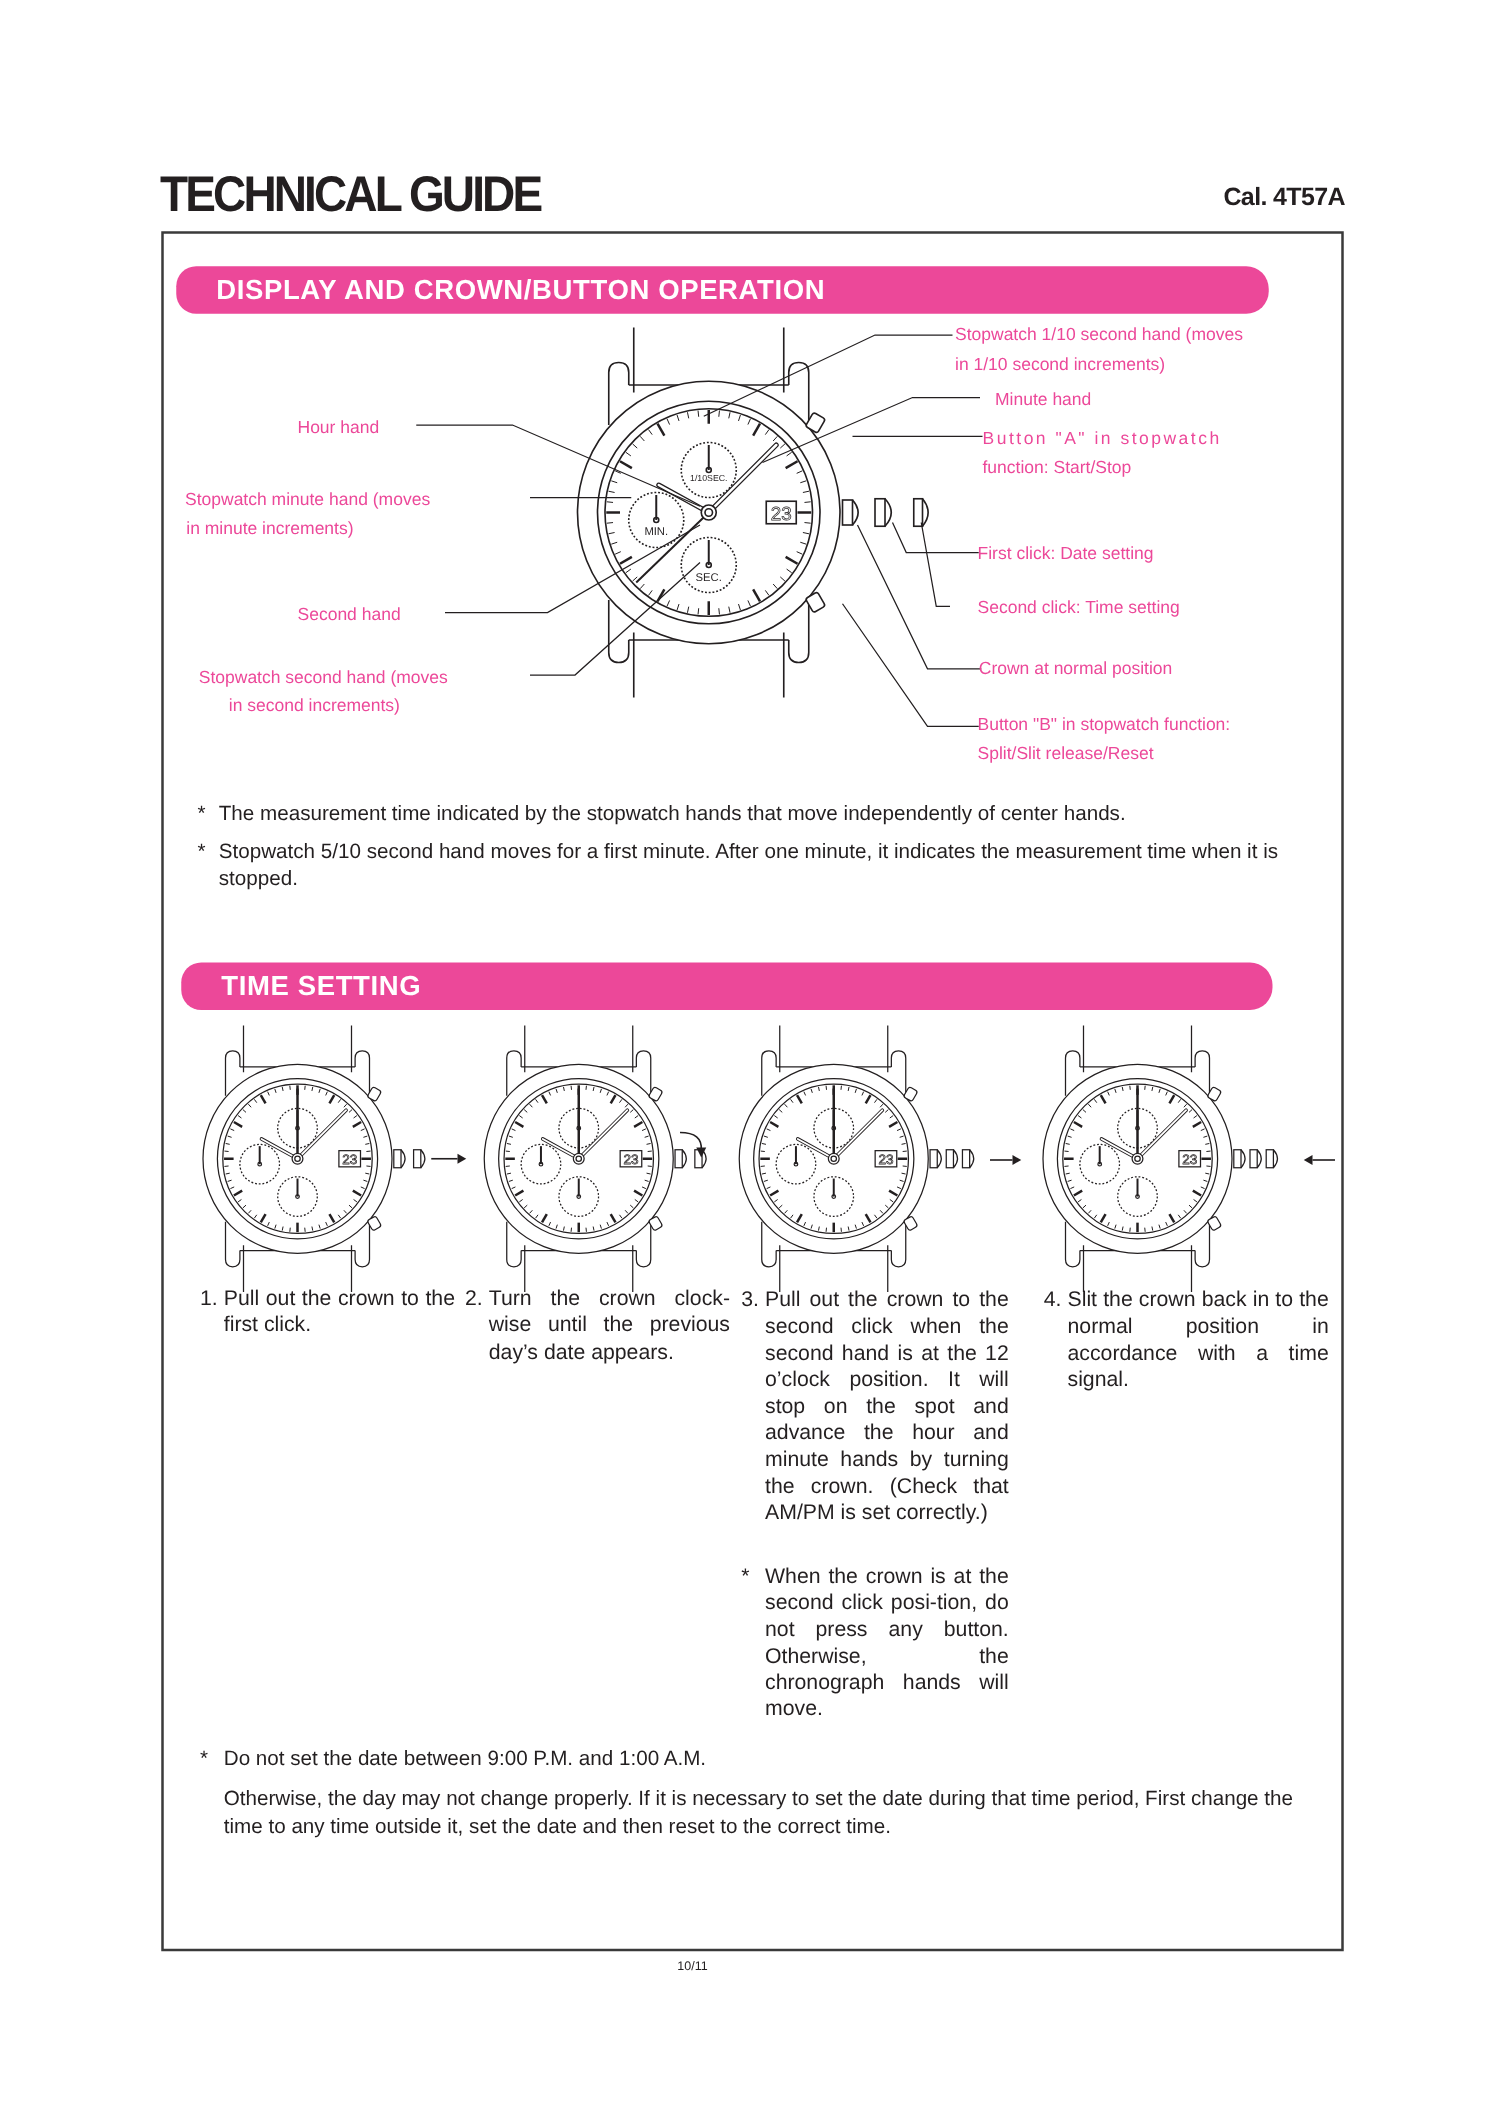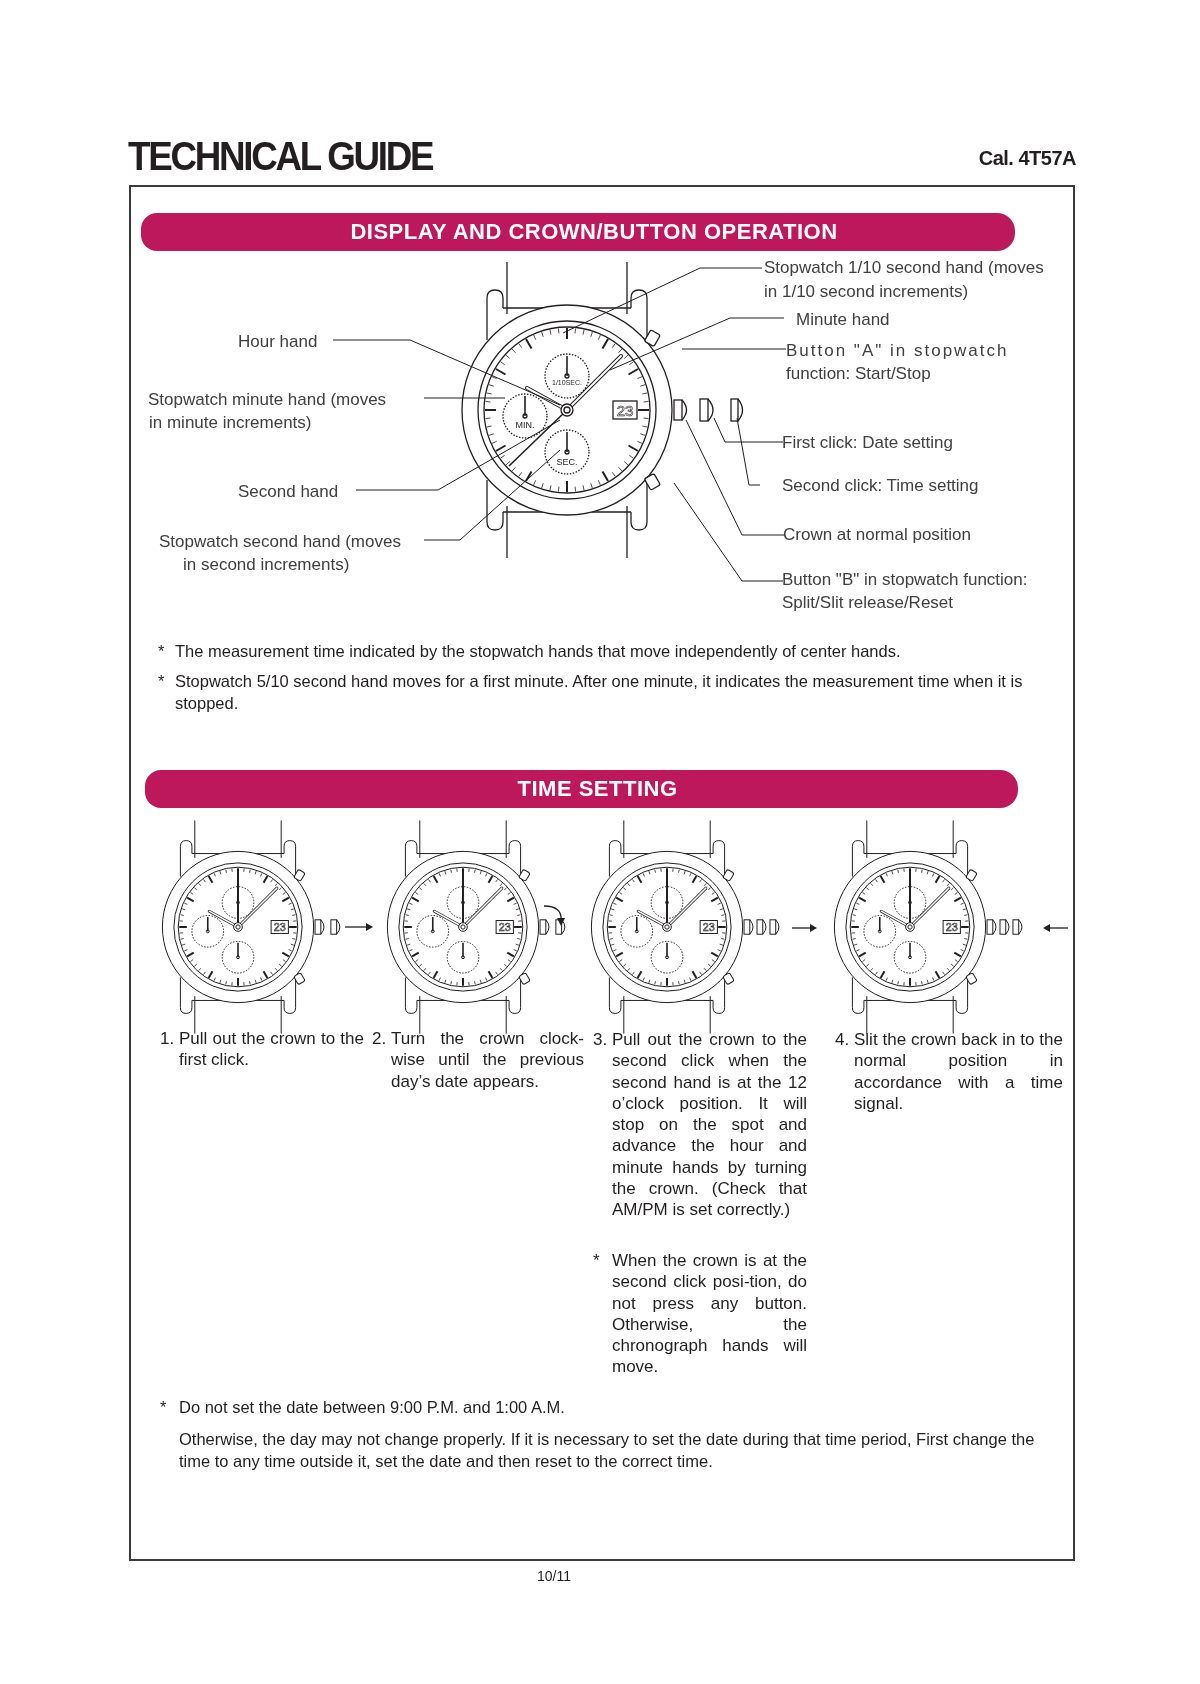--- a/index.html
+++ b/index.html
@@ -1,28 +1,28 @@
 <!DOCTYPE html>
 <html><head>
 <meta charset="utf-8">
 <style>
   html, body { margin:0; padding:0; background:#ffffff; }
   body { width:1200px; height:1684px; position:relative; overflow:hidden; font-family:"Liberation Sans", sans-serif; color:#231f20; }
   .title { position:absolute; left:128px; top:134px; font-family:"Liberation Sans", sans-serif; font-weight:bold; font-size:40px; letter-spacing:-2.5px; transform:scaleX(0.92); transform-origin:left; color:#231f20; }
   .cal { position:absolute; right:124px; top:147px; font-weight:bold; font-size:20px; letter-spacing:-0.5px; }
   .frame { position:absolute; left:129px; top:185px; width:946px; height:1376px; border:2px solid #3a3a3a; box-sizing:border-box; }
-  .section-bar { position:absolute; height:38px; background:#be185d; border-radius:16px 18px 18px 16px; color:#fff; font-weight:bold; font-size:22px; line-height:38px; padding-left:32px; box-sizing:border-box; letter-spacing:0.5px;text-align:center; }
-  .lbl { position:absolute; font-size:17px; line-height:23px; color:#404040; white-space:nowrap; }
+  .section-bar { position:absolute; height:38px; background:#ec4899; border-radius:16px 18px 18px 16px; color:#fff; font-weight:bold; font-size:22px; line-height:38px; padding-left:32px; box-sizing:border-box; letter-spacing:0.5px; }
+  .lbl { position:absolute; font-size:14px; line-height:23px; color:#ec4899; white-space:nowrap; }
   .note { position:absolute; font-size:16.5px; line-height:22px; }
   .note .ast { position:absolute; left:0; top:0; }
   .note .txt { display:block; padding-left:17px; }
   .step { position:absolute; font-size:17px; line-height:21.3px; text-align:justify; }
   .step .num { position:absolute; left:0; top:0; }
   .step .body { display:block; padding-left:19px; }
-  .pageno { position:absolute; left:0; width:1108px; text-align:center; top:1568px; font-size:14px; }
+  .pageno { position:absolute; left:0; width:1108px; text-align:center; top:1568px; font-size:10px; }
   svg { position:absolute; left:0; top:0; }
 </style>
 </head>
 <body>
 
 <div class="title">TECHNICAL GUIDE</div>
 <div class="cal">Cal. 4T57A</div>
 
 <div class="frame"></div>
 

